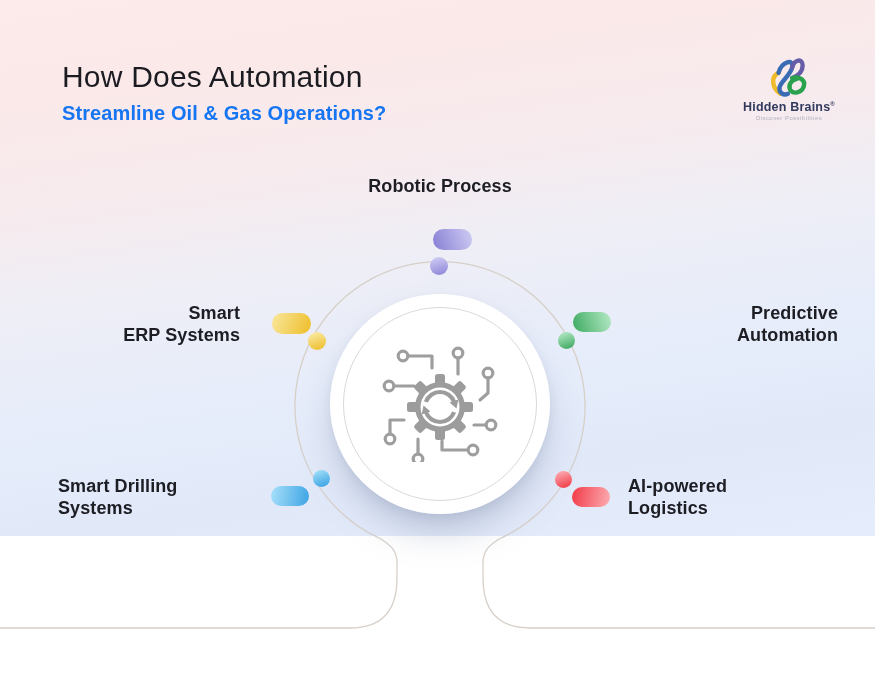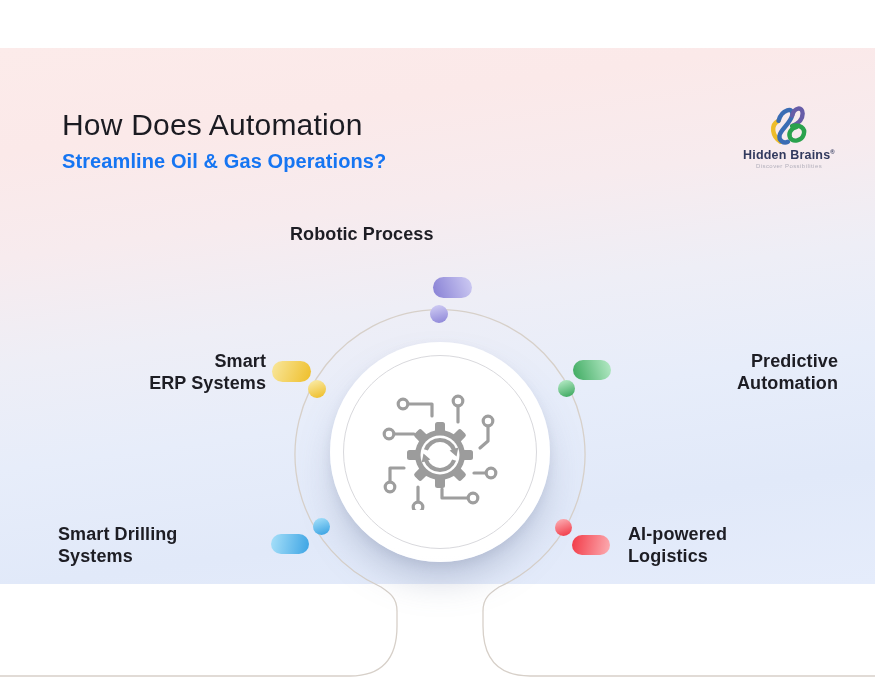--- a/index.html
+++ b/index.html
@@ -7,21 +7,20 @@
   body {
     font-family: "Liberation Sans", "DejaVu Sans", sans-serif;
     overflow: hidden;
   }
   .stage {
     position: relative;
     width: 875px; height: 536px;
     background: linear-gradient(172deg,
       #fcebea 0%, #fbe9e9 16%, #f7ebee 32%,
       #eeeef6 48%, #e7edfa 64%, #e1e9f9 82%, #e5ecfb 100%);
-    margin-top: 48px;
   }
 
   
   .title-block { position: absolute; left: 62px; top: 58px; }
   .title-line1 {
     font-size: 30px; font-weight: 500; color: #1b1b22;
     letter-spacing: 0.2px; line-height: 37px;
   }
   .title-line2 {
     font-size: 20px; font-weight: 800; color: #1675f2;
@@ -86,22 +85,22 @@
   .pill--red    { left: 572px; top: 487px; width: 38px; height: 20px;
     background: linear-gradient(100deg, #f23a47 0%, #fcadb2 100%); }
   .dot--red     { left: 555px; top: 471px; width: 17px; height: 17px;
     background: linear-gradient(160deg, #fba8ae 10%, #f23e4b 90%); }
 
   
   .node-label {
     position: absolute; font-weight: 600; font-size: 18px;
     color: #1d1d24; line-height: 22px; letter-spacing: 0.1px;
   }
-  .label--rpa       { left: 290px; top: 175px; width: 300px; }
-  .label--erp       { left: 70px;  top: 302px; width: 196px; text-align: right; }
+  .label--rpa       { left: 290px; top: 175px; width: 300px; text-align: center; }
+  .label--erp       { left: 44px;  top: 302px; width: 196px; text-align: right; }
   .label--predict   { left: 628px; top: 302px; width: 210px; text-align: right; }
   .label--drilling  { left: 58px;  top: 475px; width: 196px; text-align: left; }
   .label--logistics { left: 628px; top: 475px; width: 210px; text-align: left; }
 </style>
 </head>
 <body>
 
 <div class="stage">
 
   <svg class="deco-svg" width="875" height="695" viewBox="0 0 875 695">

